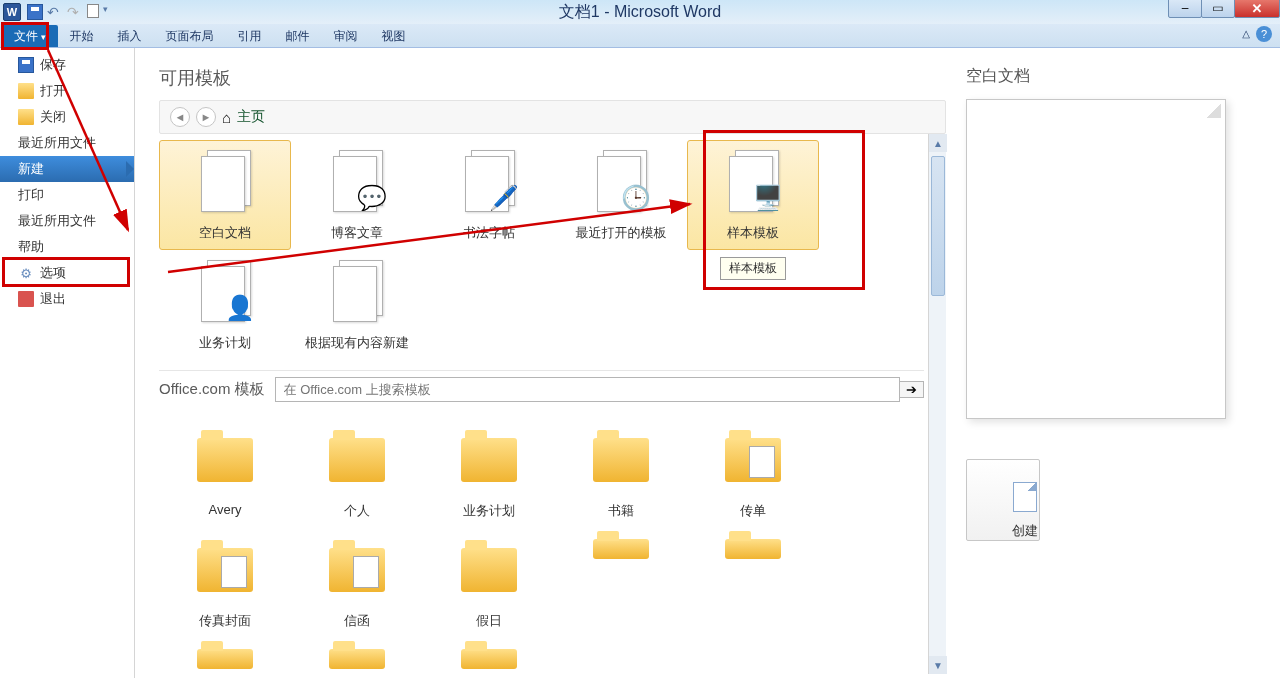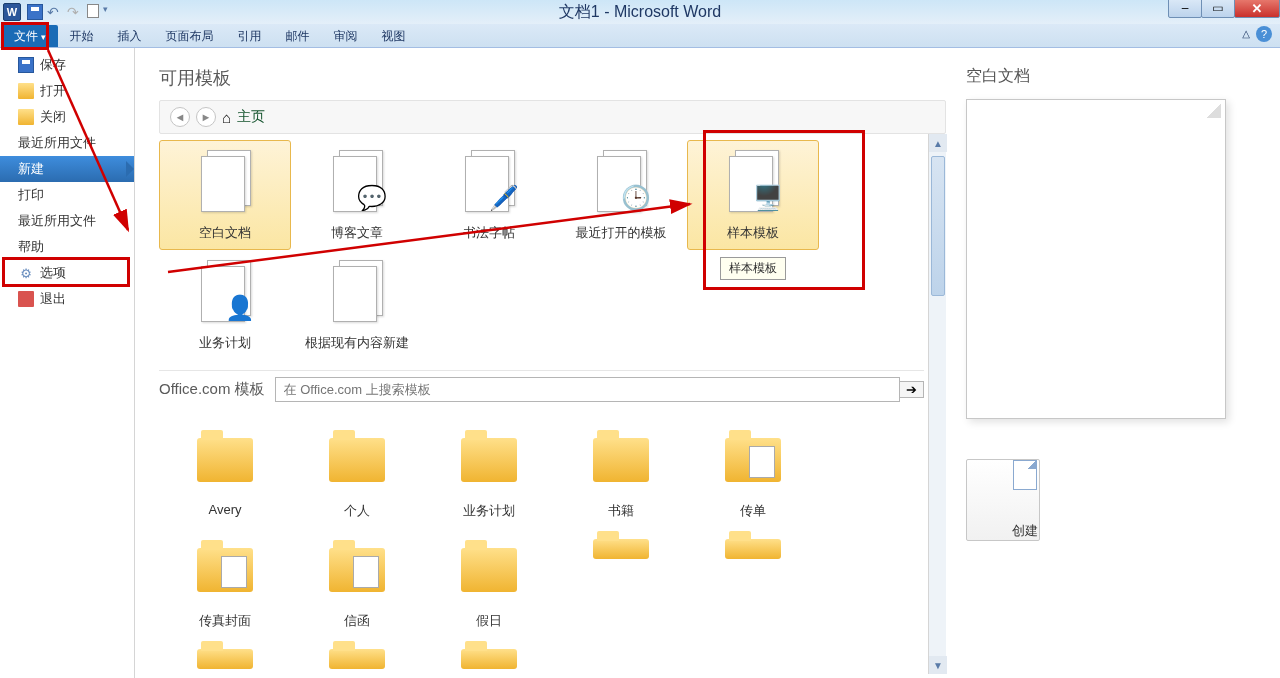--- a/index.html
+++ b/index.html
@@ -60,21 +60,21 @@
 .oc-title { font-size:15px; color:#5a5a5a; flex:0 0 auto; }
 .oc-search { flex:1; display:flex;align-items:center; }
 .oc-search input { flex:1; border:1px solid #b5b5b5; padding:4px 8px; font-size:13px; }
 .oc-search .go { width:24px; border:1px solid #b5b5b5; border-left:none; background:#f5f5f5; display:flex; align-items:center; justify-content:center; font-size:13px; }
 
 
 .preview { width:290px; padding-top:0; }
 .pv-title { font-size:16px; color:#555; margin-bottom:12px; }
 .pv-box { width:260px; height:320px; border:1px solid #c7c7c7; background:#fff; box-shadow:3px 3px 8px rgba(0,0,0,.12); margin-bottom:40px; position:relative; }
 .pv-box::before { content:""; position:absolute; top:4px; right:4px; width:14px; height:14px; background:linear-gradient(135deg,#fff 49%,#ddd 50%); }
-.create-btn { width:74px; height:82px; border:1px solid #c7c7c7; background:linear-gradient(#fff,#f1f1f1); border-radius:2px; display:flex; flex-direction:column; align-items:center; justify-content:space-between; gap:10px; cursor:pointer;padding-left:44px; }
+.create-btn { width:74px; height:82px; border:1px solid #c7c7c7; background:linear-gradient(#fff,#f1f1f1); border-radius:2px; display:flex; flex-direction:column; align-items:center; justify-content:flex-end; gap:10px; cursor:pointer;padding-left:44px; }
 .create-btn .page { width:24px; height:30px; border:1px solid #8aa9d0; background:#fff; position:relative; }
 .create-btn .page::before { content:""; position:absolute; top:0; right:0; width:8px; height:8px; background:linear-gradient(135deg,#fff 49%,#8aa9d0 50%); }
 .create-btn .lbl { font-size:13px; color:#333; }
 
 
 .ann-box { position:absolute; border:3px solid #d00000; pointer-events:none; }
 .ann-arrow { position:absolute; pointer-events:none; }
 
 
 .doc-stack { position:relative; width:56px; height:64px; }

